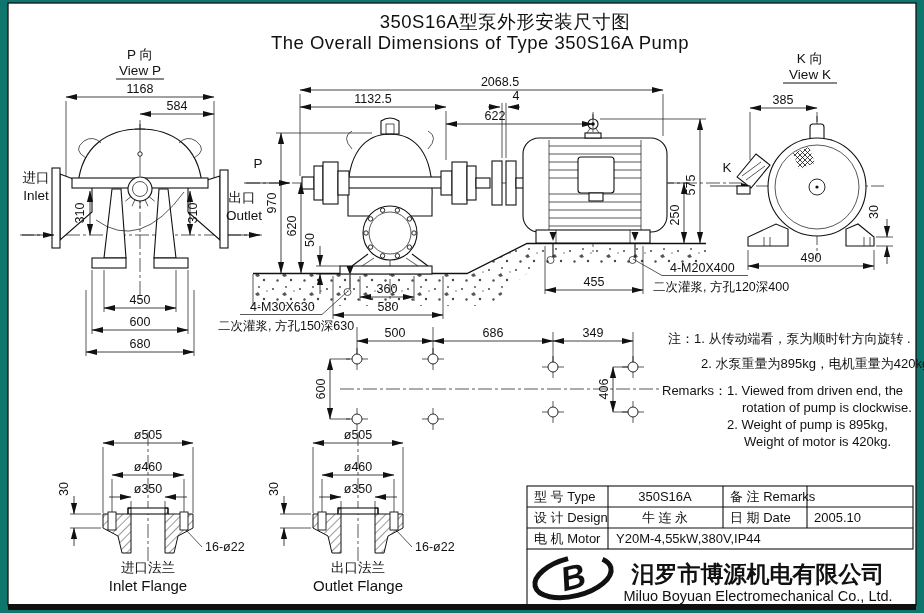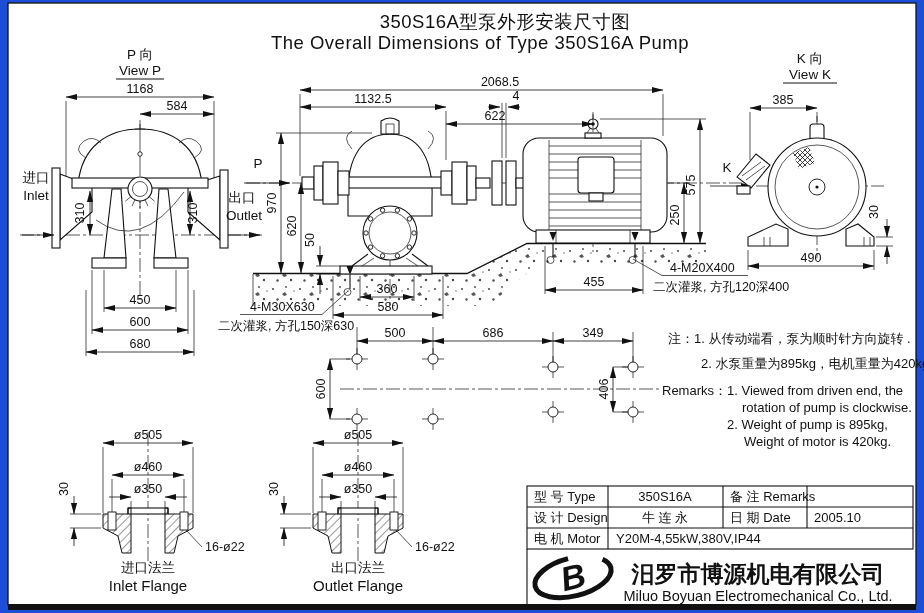--- a/index.html
+++ b/index.html
@@ -1,16 +1,16 @@
 <!DOCTYPE html>
 <html><head>
 <meta charset="utf-8">
 <style>
   html,body{margin:0;padding:0;background:#e8e8e8;}
-  #page{width:924px;height:613px;background:#1d4ed8;position:relative;overflow:hidden;}
+  #page{width:924px;height:613px;background:#0f766e;position:relative;overflow:hidden;}
   svg text{font-family:"Liberation Sans",sans-serif;fill:#111;}
   .t-title{font-size:18.5px;letter-spacing:.5px;}
   .t-dim{font-size:12.5px;}
   .t-lbl{font-size:13.5px;}
   .t-note{font-size:13px;}
   .t-cap-cn{font-size:13.5px;}
   .t-cap-en{font-size:15px;}
   .t-tb{font-size:13px;}
   .ln{stroke:#111;stroke-width:1.1;fill:none;}
   .lnw{stroke:#111;stroke-width:1.3;fill:none;}

